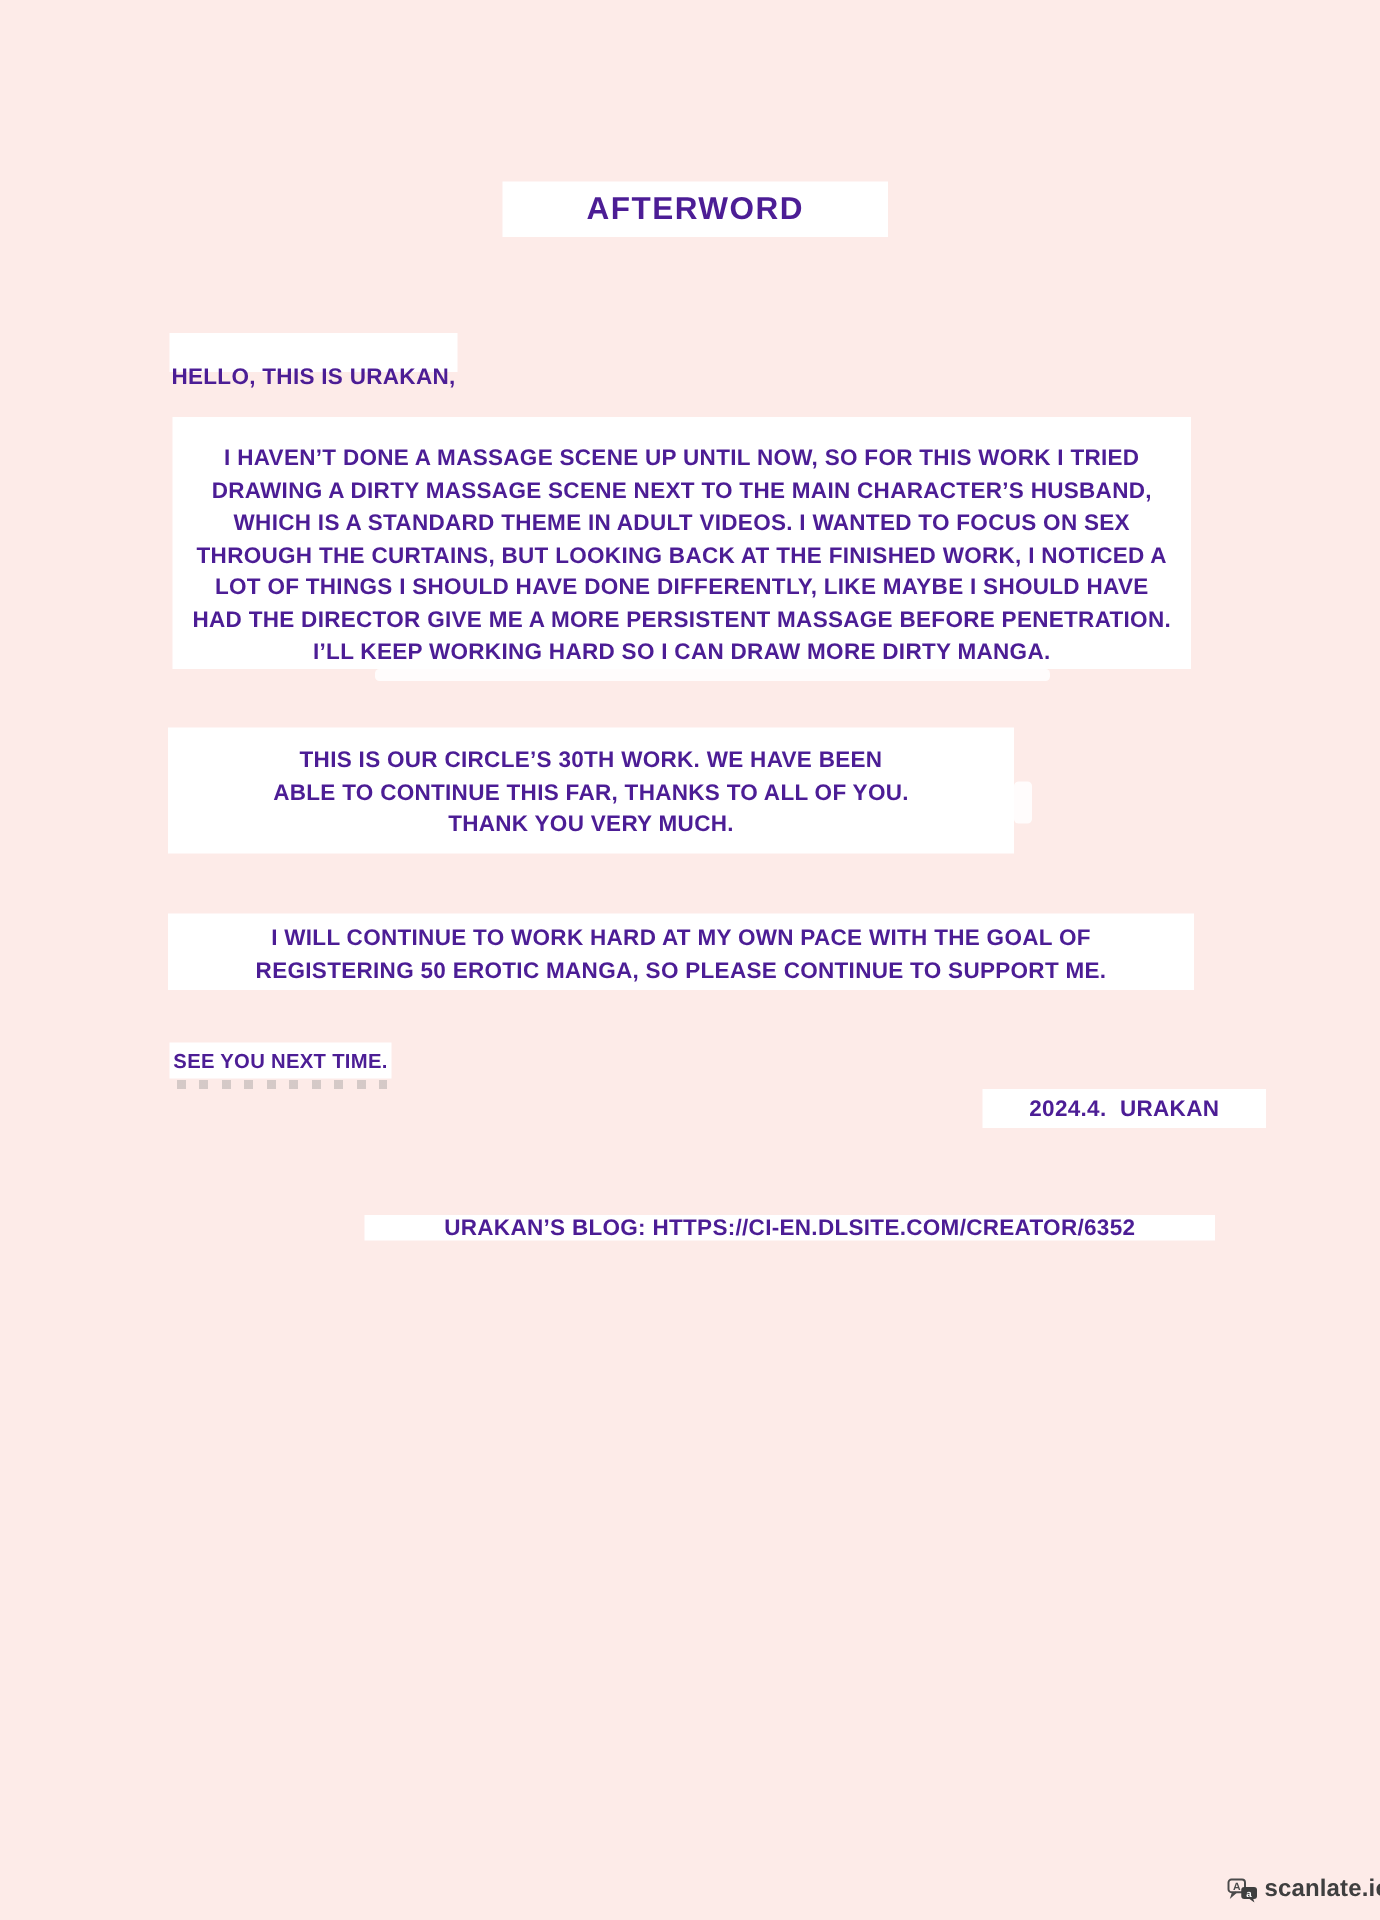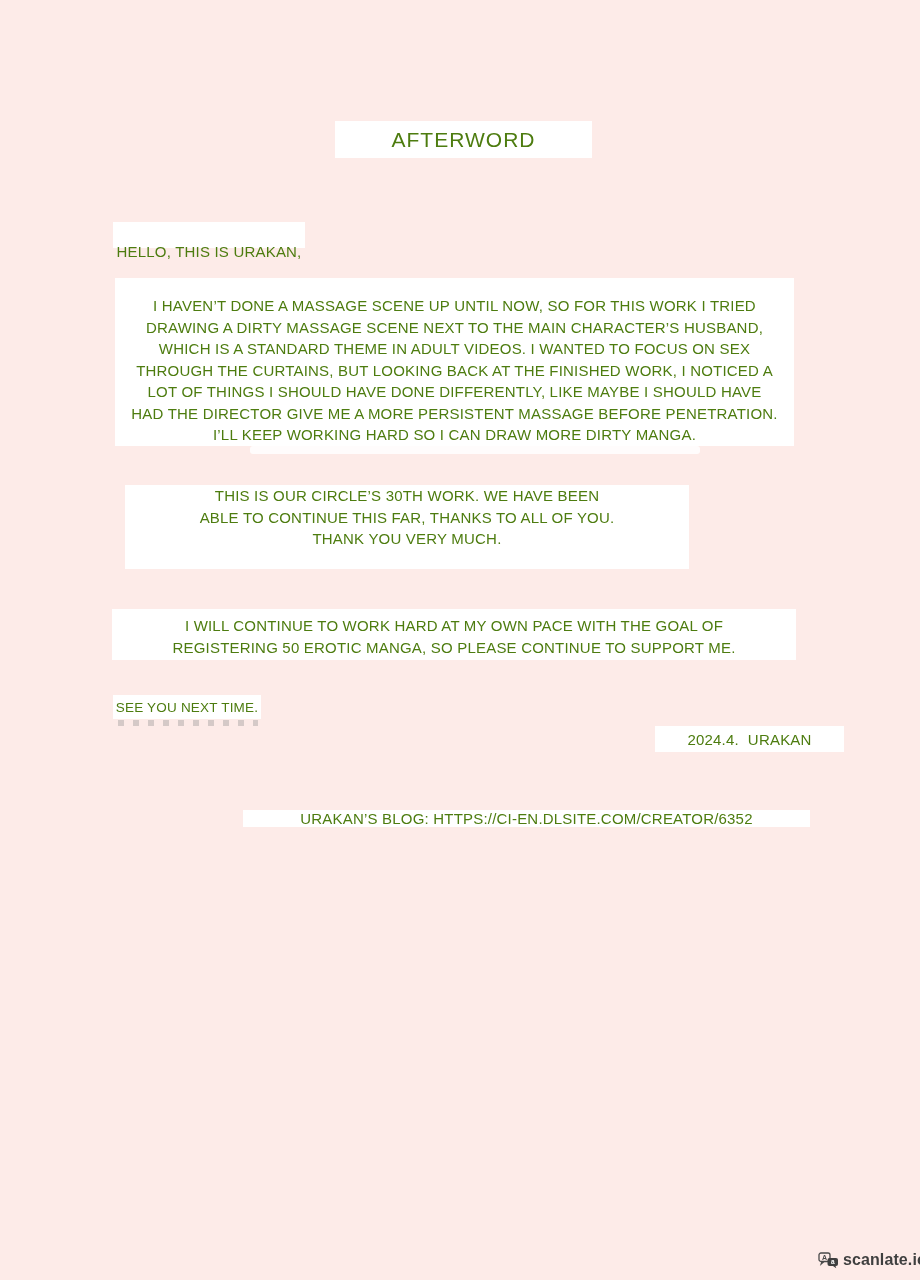--- a/index.html
+++ b/index.html
@@ -14,44 +14,44 @@
     background:#fdebe8;
     overflow:hidden;
     color:#1a1a1a;
   }
   .whitebox{
     position:absolute;
     background:#ffffff;
     box-sizing:border-box;
   }
   .comic{
-    font-weight:400;
+    font-weight:700;
     letter-spacing:0.2px;
-    color:#4d7c0f;
+    color:#4c1d95;
     text-transform:uppercase;
   }
   .center-flex{
     display:flex;align-items:center;justify-content:center;
   }
   .para{
     text-align:center;
     font-size:15px;
     line-height:21.5px;
   }
   .para .line{white-space:nowrap;}
   
   .title-box{left:335px;top:121px;width:257px;height:37px;}
   .title-box .txt{font-size:21px;letter-spacing:1px;}
   
   .greeting-box{left:113px;top:222px;width:192px;height:26px;}
   .greeting-box .txt{font-size:15px;margin-top:32px;}
   
   .main-box{left:115px;top:278px;width:679px;height:168px;padding-top:17px;}
   
-  .circle-box{left:112px;top:485px;width:564px;height:84px;margin-left:13px;}
+  .circle-box{left:112px;top:485px;width:564px;height:84px;padding-top:11px;}
   
   .support-box{left:112px;top:609px;width:684px;height:51px;padding-top:6px;}
   
   .closing-box{left:113px;top:695px;width:148px;height:24px;}
   .closing-box .txt{font-size:13.5px;white-space:nowrap;}
   
   .signature-box{left:655px;top:726px;width:189px;height:26px;gap:9px;}
   .signature-box .txt{font-size:15px;}
   
   .blog-box{left:243px;top:810px;width:567px;height:17px;}

